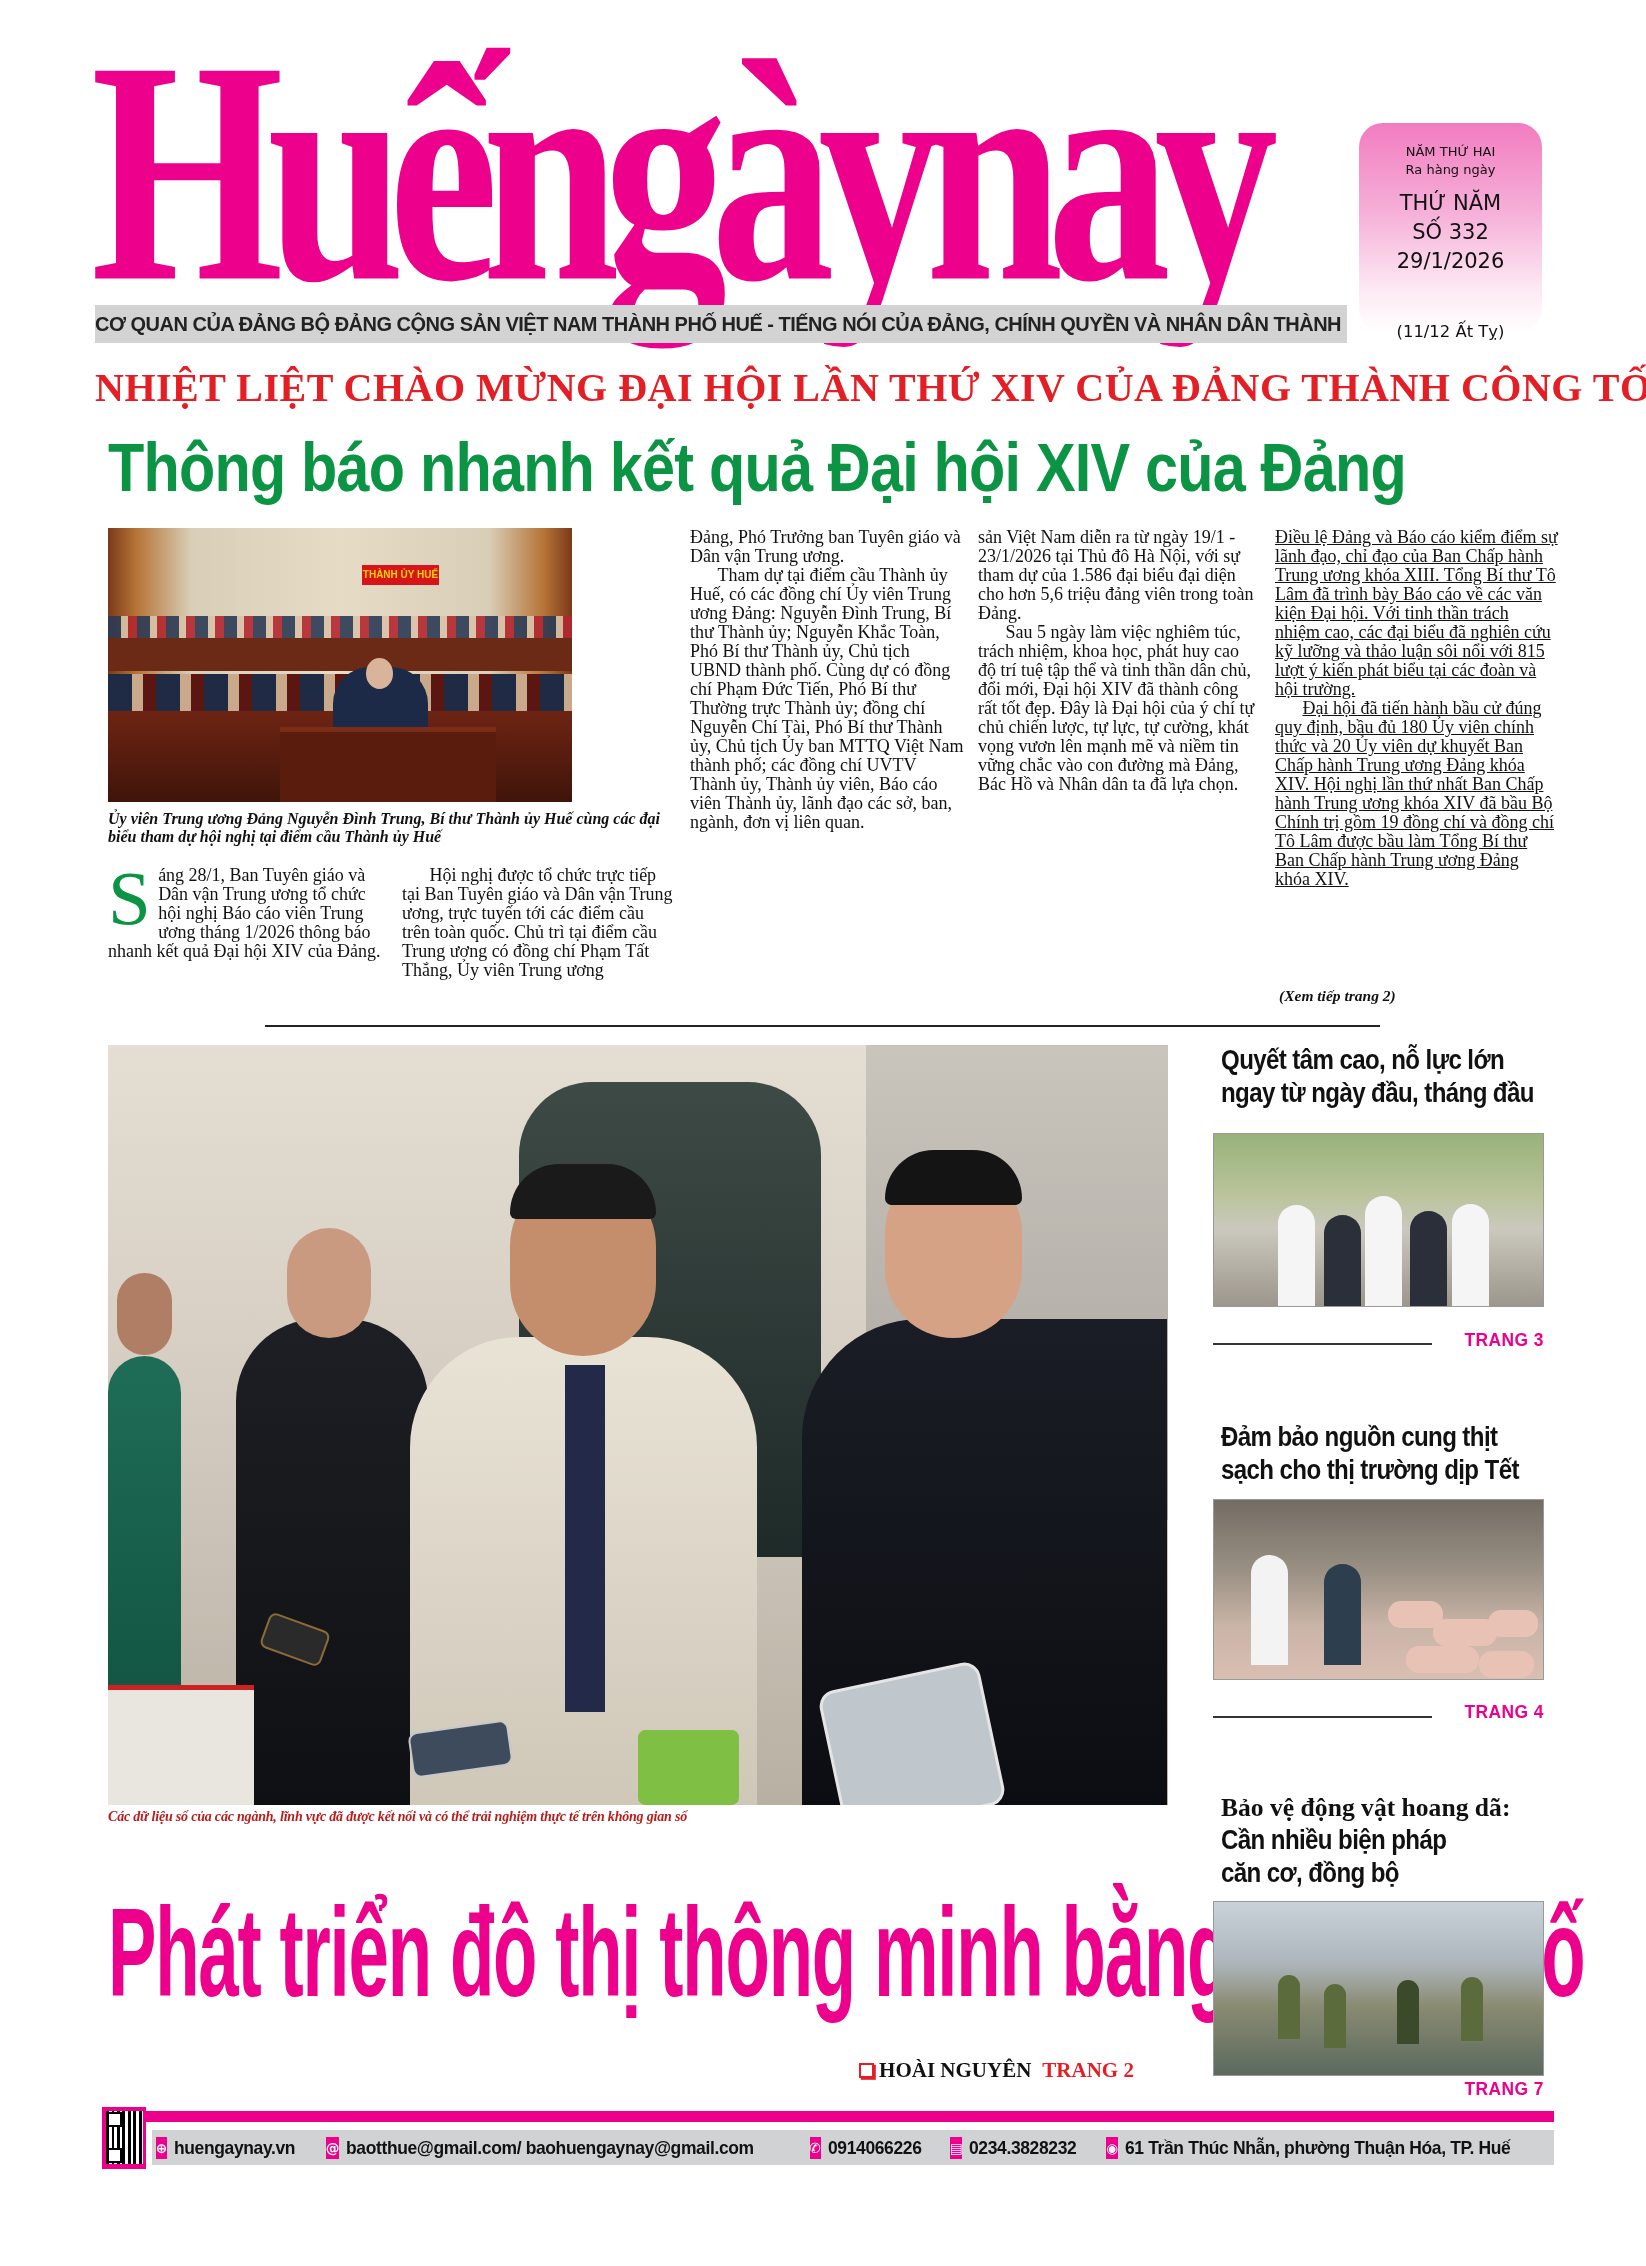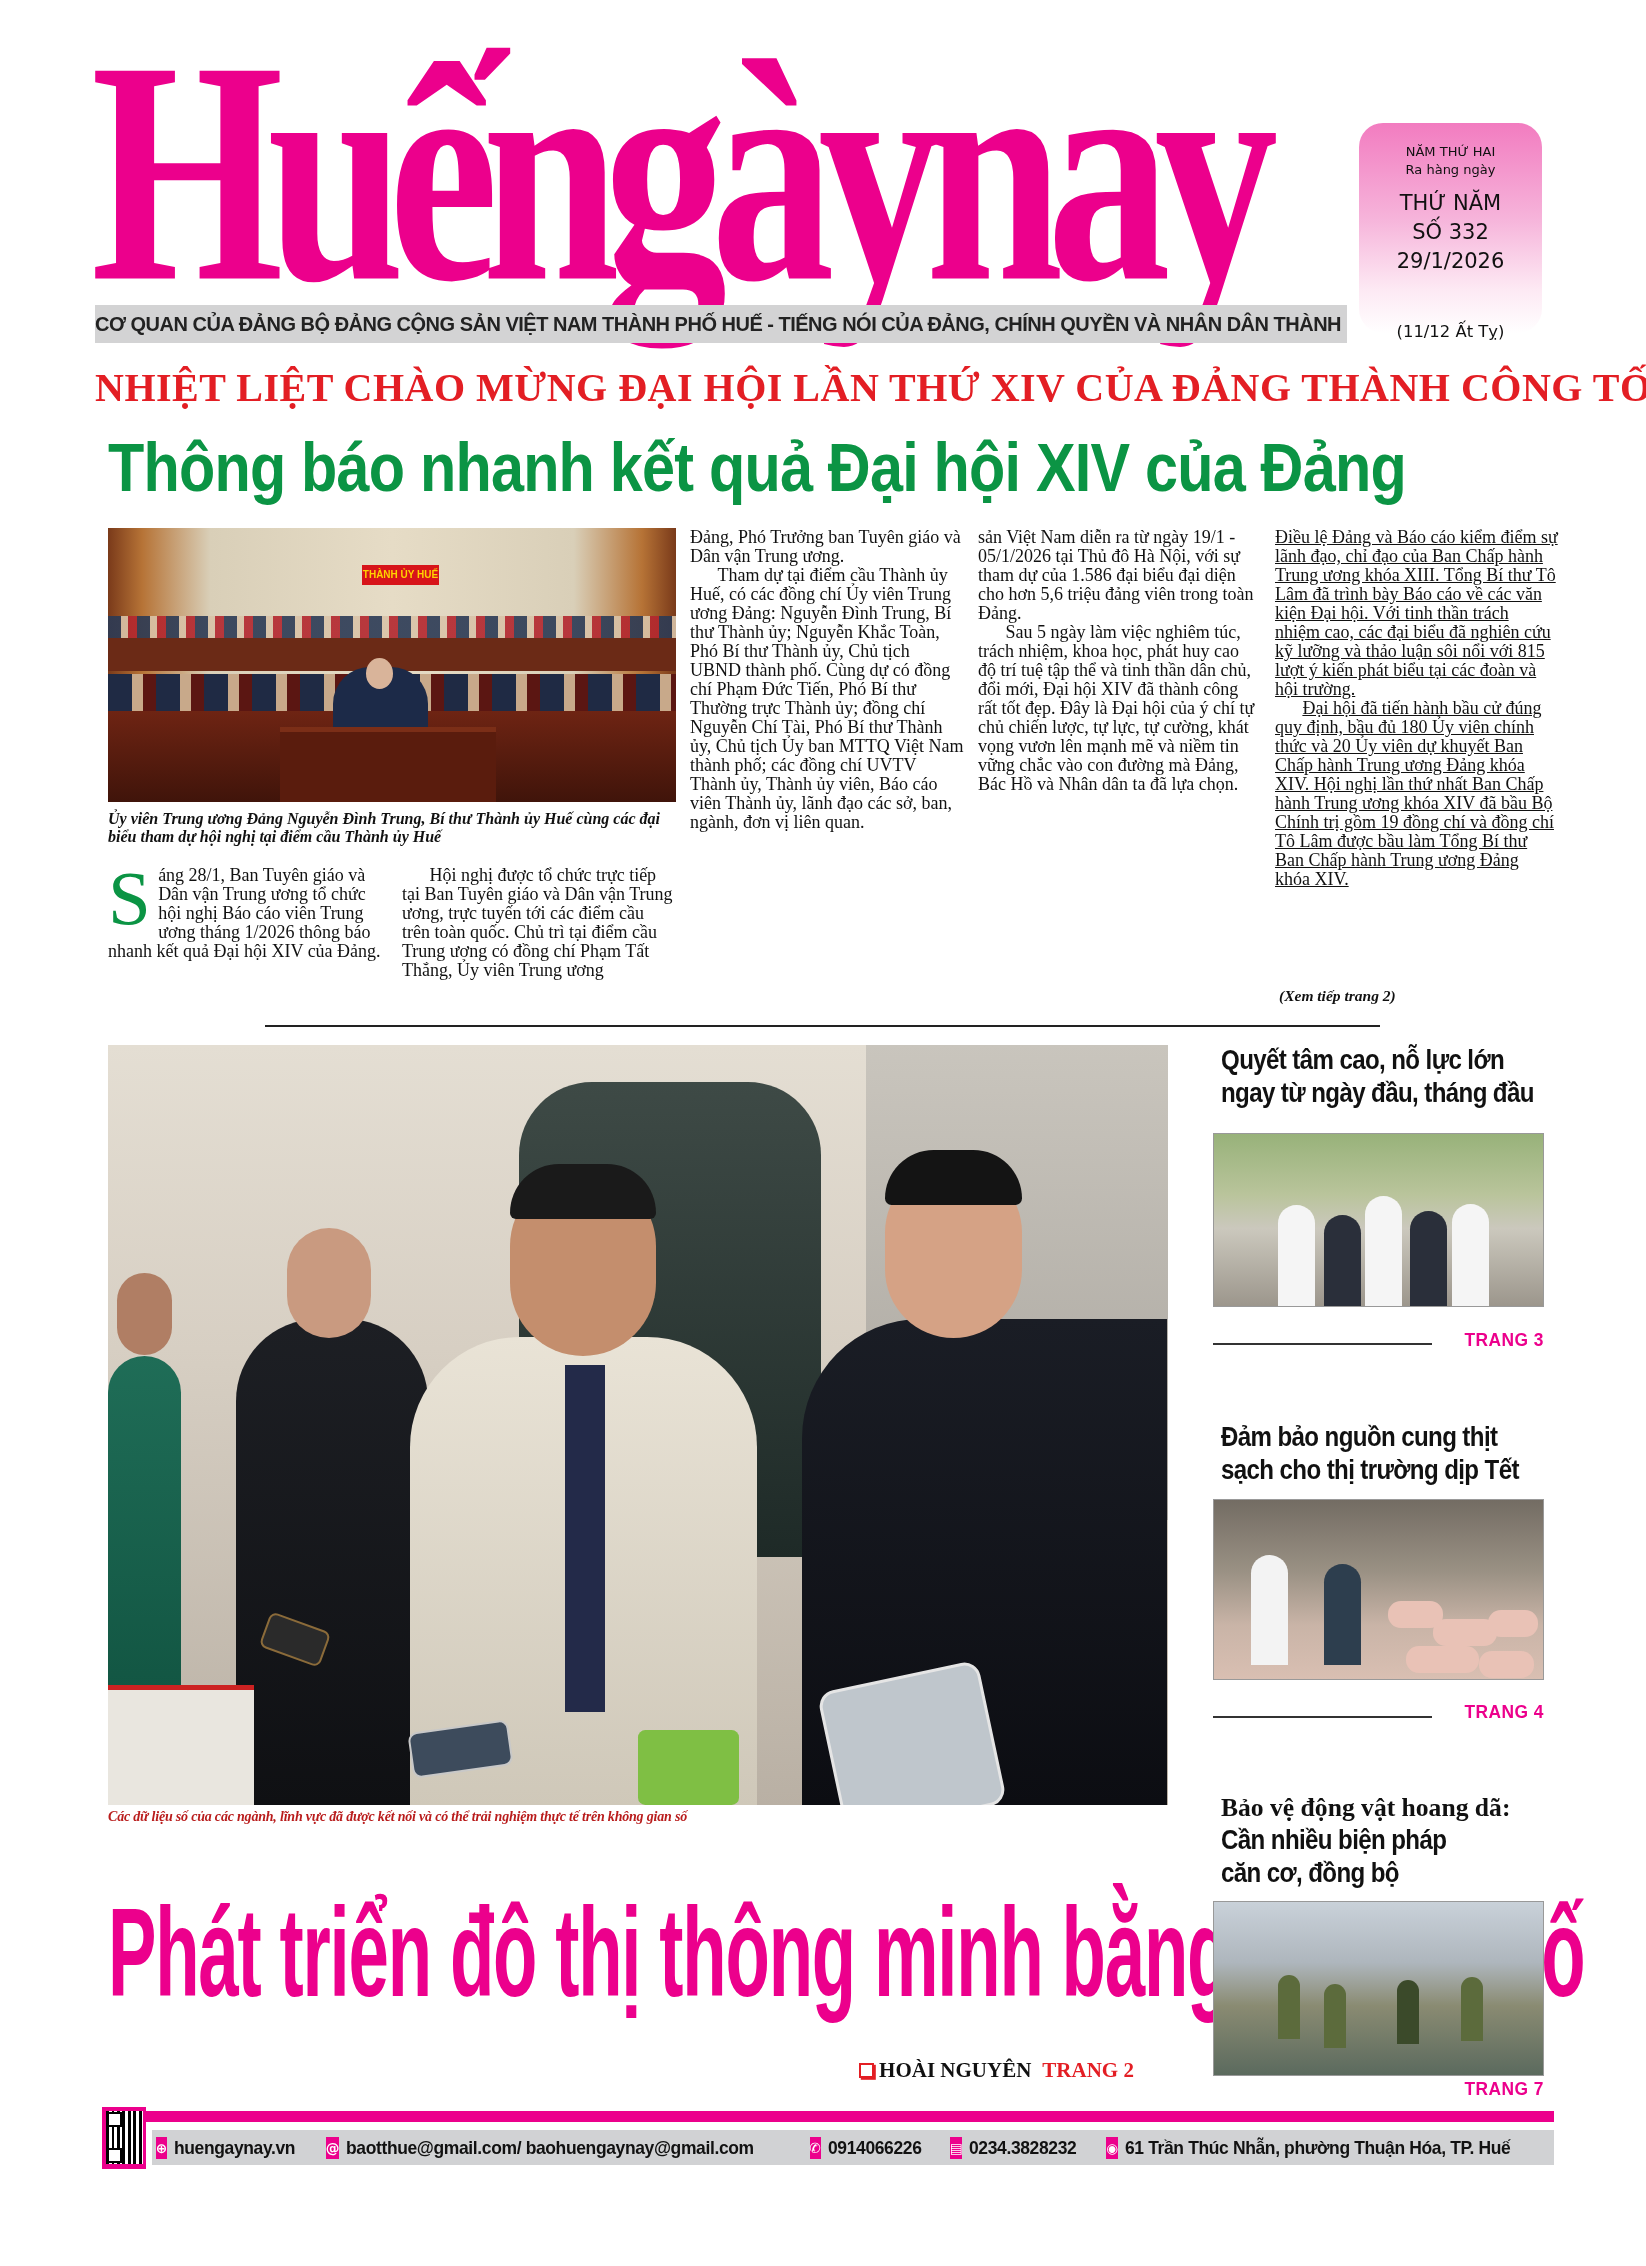--- a/index.html
+++ b/index.html
@@ -43,21 +43,21 @@
   }
   .headline-green {
     left: 108px; top: 428px; width: 1462px;
     font-family: "Liberation Sans", sans-serif; font-weight: bold;
     font-size: 69px; color: #0b9444; letter-spacing: -0.9px; white-space: nowrap;
     transform: scaleX(0.86); transform-origin: left top;
   }
 
   
   .lead-photo {
-    left: 108px; top: 528px; width: 568px; height: 274px;
+    left: 108px; top: 528px; width: 464px; height: 274px;
     background:
       linear-gradient(180deg, rgba(0,0,0,0) 0%, rgba(0,0,0,0) 60%, rgba(60,20,10,0.4) 100%),
       linear-gradient(90deg, #7a3a1a 0%, #b67336 6%, #d9cfb8 18%, #e6dcc6 50%, #d9cfb8 82%, #b67336 94%, #7a3a1a 100%);
     overflow: hidden;
   }
   .lead-photo .sign {
     position: absolute; left: 254px; top: 37px; width: 77px; height: 20px;
     background: #d7141a; color: #ffd200; font-family: "Liberation Sans", sans-serif;
     font-weight: bold; font-size: 10px; line-height: 20px; text-align: center;
   }
@@ -223,21 +223,21 @@
   <p class="noindent"><span class="dropcap">S</span><span>áng 28/1, Ban Tuyên giáo và Dân vận Trung ương tổ chức hội nghị Báo cáo viên Trung ương tháng 1/2026 thông báo nhanh kết quả Đại hội XIV của Đảng.</span></p>
 </div>
 <div class="abs body-text col2">
   <p>Hội nghị được tổ chức trực tiếp tại Ban Tuyên giáo và Dân vận Trung ương, trực tuyến tới các điểm cầu trên toàn quốc. Chủ trì tại điểm cầu Trung ương có đồng chí Phạm Tất Thắng, Ủy viên Trung ương</p>
 </div>
 <div class="abs body-text col3">
   <p class="noindent">Đảng, Phó Trưởng ban Tuyên giáo và Dân vận Trung ương.</p>
   <p>Tham dự tại điểm cầu Thành ủy Huế, có các đồng chí Ủy viên Trung ương Đảng: Nguyễn Đình Trung, Bí thư Thành ủy; Nguyễn Khắc Toàn, Phó Bí thư Thành ủy, Chủ tịch UBND thành phố. Cùng dự có đồng chí Phạm Đức Tiến, Phó Bí thư Thường trực Thành ủy; đồng chí Nguyễn Chí Tài, Phó Bí thư Thành ủy, Chủ tịch Ủy ban MTTQ Việt Nam thành phố; các đồng chí UVTV Thành ủy, Thành ủy viên, Báo cáo viên Thành ủy, lãnh đạo các sở, ban, ngành, đơn vị liên quan.</p>
 </div>
 <div class="abs body-text col4">
-  <p class="noindent">sản Việt Nam diễn ra từ ngày 19/1 - 05/1/2026 tại Thủ đô Hà Nội, với sự tham dự của 1.586 đại biểu đại diện cho hơn 5,6 triệu đảng viên trong toàn Đảng.</p>
+  <p class="noindent">sản Việt Nam diễn ra từ ngày 19/1 - 23/1/2026 tại Thủ đô Hà Nội, với sự tham dự của 1.586 đại biểu đại diện cho hơn 5,6 triệu đảng viên trong toàn Đảng.</p>
   <p>Sau 5 ngày làm việc nghiêm túc, trách nhiệm, khoa học, phát huy cao độ trí tuệ tập thể và tinh thần dân chủ, đổi mới, Đại hội XIV đã thành công rất tốt đẹp. Đây là Đại hội của ý chí tự chủ chiến lược, tự lực, tự cường, khát vọng vươn lên mạnh mẽ và niềm tin vững chắc vào con đường mà Đảng, Bác Hồ và Nhân dân ta đã lựa chọn.</p>
 </div>
 <div class="abs body-text col5">
   <p class="noindent">Điều lệ Đảng và Báo cáo kiểm điểm sự lãnh đạo, chỉ đạo của Ban Chấp hành Trung ương khóa XIII. Tổng Bí thư Tô Lâm đã trình bày Báo cáo về các văn kiện Đại hội. Với tinh thần trách nhiệm cao, các đại biểu đã nghiên cứu kỹ lưỡng và thảo luận sôi nổi với 815 lượt ý kiến phát biểu tại các đoàn và hội trường.</p>
   <p>Đại hội đã tiến hành bầu cử đúng quy định, bầu đủ 180 Ủy viên chính thức và 20 Ủy viên dự khuyết Ban Chấp hành Trung ương Đảng khóa XIV. Hội nghị lần thứ nhất Ban Chấp hành Trung ương khóa XIV đã bầu Bộ Chính trị gồm 19 đồng chí và đồng chí Tô Lâm được bầu làm Tổng Bí thư Ban Chấp hành Trung ương Đảng khóa XIV.</p>
 </div>
 <div class="abs see-more">(Xem tiếp trang 2)</div>
 
 <div class="abs rule-main"></div>
 

